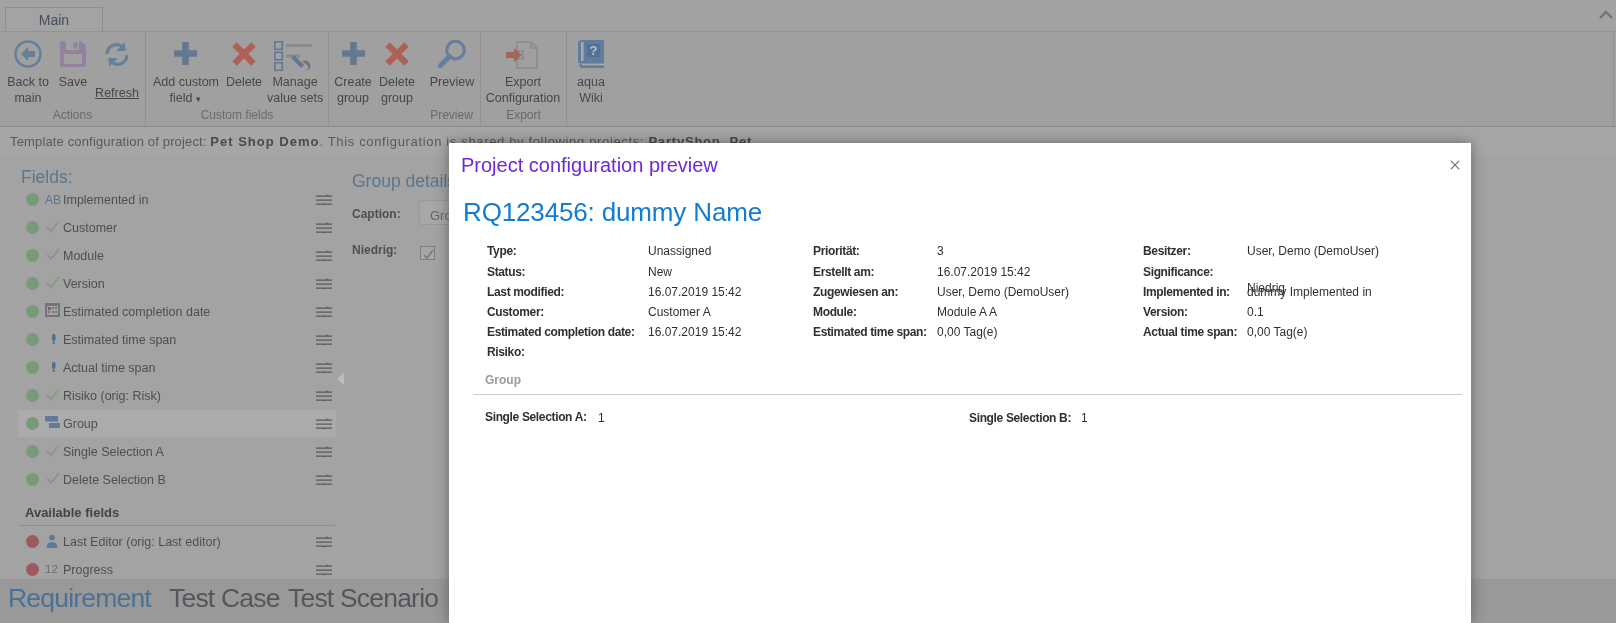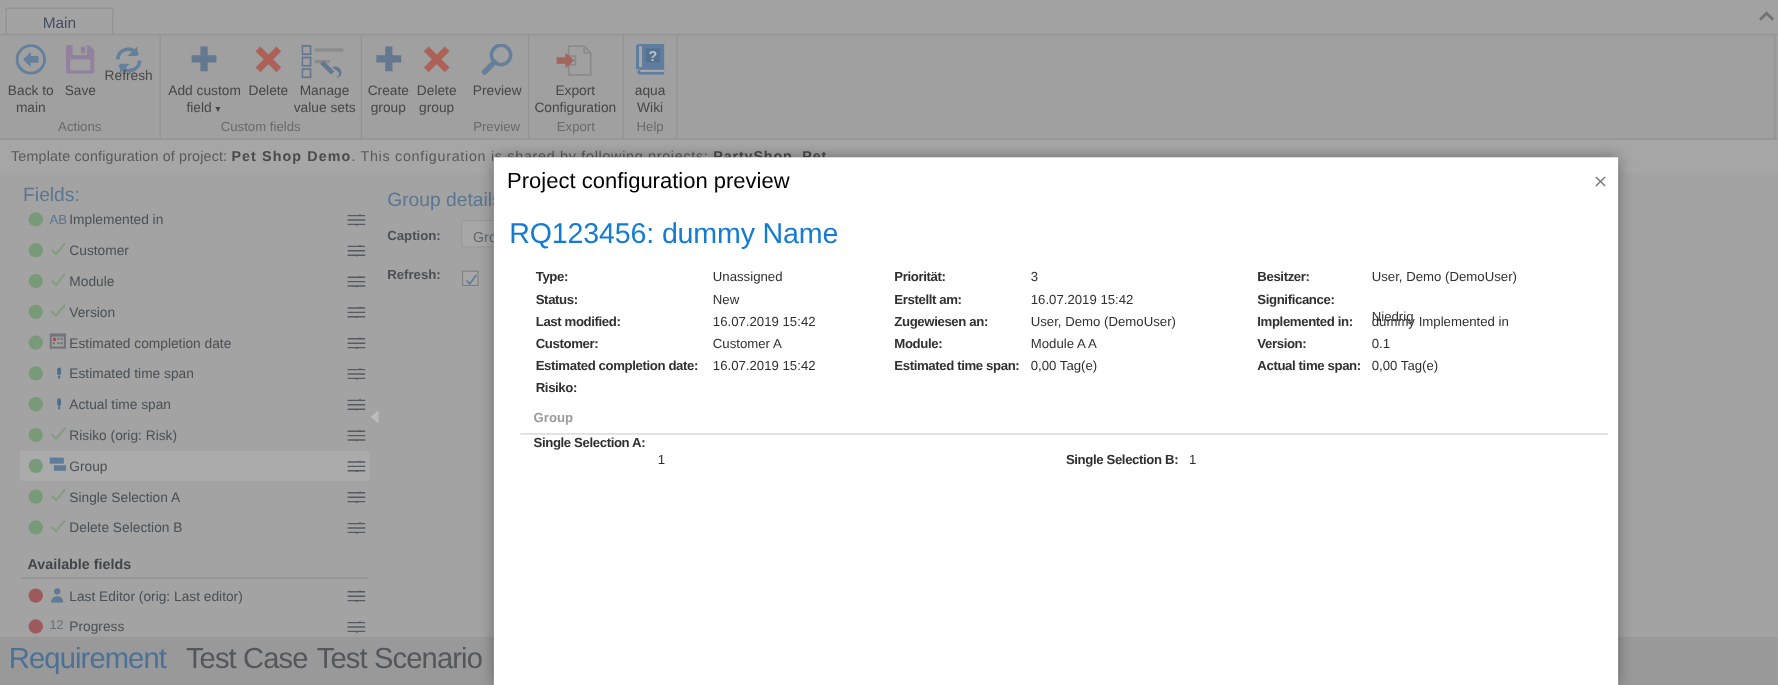--- a/index.html
+++ b/index.html
@@ -46,21 +46,21 @@
 #gdcheck { left:420px; top:246px; width:15px; height:14px; background:#a7a7a7; border:1px solid #7e7e7e; }
 #splitarrow { left:337px; top:373px; width:0; height:0; border-top:6px solid transparent; border-bottom:6px solid transparent; border-right:7px solid #bcbcbc; }
 
 
 #bottombar { left:0; top:579px; width:1616px; height:44px; background:#999999; }
 .bbt { position:absolute; top:3.5px; font-size:26.5px; color:#53565a; letter-spacing:-0.8px; }
 .bbt.blue { color:#4c7196; }
 
 
 #dialog { left:449px; top:143px; width:1022px; height:480px; background:#ffffff; box-shadow:0 0 13px rgba(0,0,0,0.38); }
-#dtitle { left:12px; top:12px; font-size:20px; line-height:20px; color:#000000; }
+#dtitle { left:12px; top:12px; font-size:20px; line-height:20px; color:#6d28d9; }
 #dclose { left:1001px; top:16.5px; width:10px; height:10px; }
 #dhead { left:14px; top:55.6px; font-size:26px; line-height:26px; letter-spacing:-0.15px; color:#127bd3; }
 .dlbl { position:absolute; font-size:12px; line-height:12px; font-weight:bold; color:#303030; white-space:nowrap; letter-spacing:-0.35px; }
 .dval { position:absolute; font-size:12px; line-height:12px; color:#303030; white-space:nowrap; }
 #dgroup { left:36px; top:231px; font-size:12px; line-height:12px; font-weight:bold; color:#9b9b9b; }
 #dhr { left:24px; top:251px; width:989px; height:1px; background:#cccccc; }
 </style>
 </head>
 <body>
 
@@ -80,23 +80,20 @@
     </div>
   <div class="rgroup" style="left:146px;width:183px;">
       <div class="glabel">Custom fields</div>
     </div>
   <div class="rgroup" style="left:423px;width:58px;">
       <div class="glabel">Preview</div>
     </div>
   <div class="rgroup" style="left:481px;width:86px;">
       <div class="glabel">Export</div>
     </div>
-  <div class="rgroup" style="left:567px;width:49px;">
-      <div class="glabel">Help</div>
-    </div>
   <div class="rgroup" style="left:616px;width:998px;"></div>
 
   <svg class="abs" style="left:14px;top:8px;" width="28" height="28" viewBox="0 0 28 28">
     <circle cx="14" cy="14" r="12.5" stroke="#66809b" stroke-width="2.6" fill="none"></circle>
     <path d="M14 7 L7 14 L14 21 L14 17 L21 17 L21 11 L14 11 Z" fill="#66809b"></path>
   </svg>
   <div class="blabel" style="left:0px;top:41.5px;width:56px;">Back to<br>main</div>
 
   <svg class="abs" style="left:60px;top:9px;" width="26" height="26" viewBox="0 0 26 26">
     <path d="M0 2 Q0 0 2 0 L21 0 L26 5 L26 24 Q26 26 24 26 L2 26 Q0 26 0 24 Z" fill="#93819e"></path>
@@ -105,21 +102,21 @@
     <rect x="4" y="13" width="18" height="10" fill="#a0a0a0"></rect>
   </svg>
   <div class="blabel" style="left:45px;top:41.5px;width:56px;">Save</div>
 
   <svg class="abs" style="left:103px;top:9px;" width="28" height="27" viewBox="0 0 28 27">
     <path d="M4 13 A 9.5 9.5 0 0 1 22 9" stroke="#66809b" stroke-width="3.4" fill="none"></path>
     <path d="M24 14 A 9.5 9.5 0 0 1 6 18" stroke="#66809b" stroke-width="3.4" fill="none"></path>
     <path d="M22 1 L22 10 L13 10 Z" fill="#66809b"></path>
     <path d="M6 26 L6 17 L15 17 Z" fill="#66809b"></path>
   </svg>
-  <div class="blabel" style="left:89px;top:29px;width:56px;">Refresh</div>
+  <div class="blabel" style="left:89px;top:53px;width:56px;text-decoration:underline;">Refresh</div>
 
   <svg class="abs" style="left:174px;top:10px;" width="23" height="23" viewBox="0 0 23 23">
     <path d="M8.2 0 H14.8 V8.2 H23 V14.8 H14.8 V23 H8.2 V14.8 H0 V8.2 H8.2 Z" fill="#64788f"></path>
   </svg>
   <div class="blabel" style="left:153px;top:41.5px;width:64px;">Add custom<br>field <span style="font-size:9px;">▾</span></div>
 
   <svg class="abs" style="left:232px;top:10px;" width="24" height="24" viewBox="0 0 24 24">
     <path d="M2.5 2.5 L21.5 21.5 M21.5 2.5 L2.5 21.5" stroke="#ad6157" stroke-width="6.2" fill="none"></path>
   </svg>
   <div class="blabel" style="left:216px;top:41.5px;width:56px;">Delete</div>
@@ -347,21 +344,21 @@
   </div>
 
 <div class="abs" id="availsep"></div>
 <div class="abs" id="availhdr">Available fields</div>
 
 <div class="abs" id="gdtitle">Group details</div>
 <div class="abs" id="gdcap">Caption:</div>
 <div class="abs" id="gdinput">
     <span>Grou</span>
   </div>
-<div class="abs" id="gdexp">Refresh:</div>
+<div class="abs" id="gdexp">Niedrig:</div>
 <div class="abs" id="gdcheck"><svg width="15" height="15" viewBox="0 0 15 15">
       <path d="M3 8 L6 11 L12 3" stroke="#647e99" stroke-width="1.6" fill="none"></path>
     </svg></div>
 <div class="abs" id="splitarrow"></div>
 
 <div class="abs" id="bottombar">
   <div class="bbt blue" style="left:8px;">Requirement</div>
   <div class="bbt" style="left:169px;">Test Case</div>
   <div class="bbt" style="left:288px;">Test Scenario</div>
 </div>
@@ -398,17 +395,17 @@
     <div class="dlbl" style="left:694px;top:102.4px;">Besitzer:</div>
     <div class="dval" style="left:798px;top:102.4px;">User, Demo (DemoUser)</div>
     <div class="dlbl" style="left:694px;top:122.5px;">Significance:</div>
     <div class="dval" style="left:798px;top:122.5px;margin-top:16px;">Niedrig</div>
     <div class="dlbl" style="left:694px;top:142.6px;">Implemented in:</div>
     <div class="dval" style="left:798px;top:142.6px;">dummy Implemented in</div>
     <div class="dlbl" style="left:694px;top:162.7px;">Version:</div>
     <div class="dval" style="left:798px;top:162.7px;">0.1</div>
     <div class="dlbl" style="left:694px;top:182.8px;">Actual time span:</div>
     <div class="dval" style="left:798px;top:182.8px;">0,00 Tag(e)</div>
-    <div class="dlbl" style="left:36px;top:253px;">Single Selection A:</div>
+    <div class="dlbl" style="left:36px;top:268px;">Single Selection A:</div>
     <div class="dval" style="left:149px;top:268.6px;">1</div>
     <div class="dlbl" style="left:520px;top:268.6px;">Single Selection B:</div>
     <div class="dval" style="left:632px;top:268.6px;">1</div>
   </div>
 
 </body></html>

